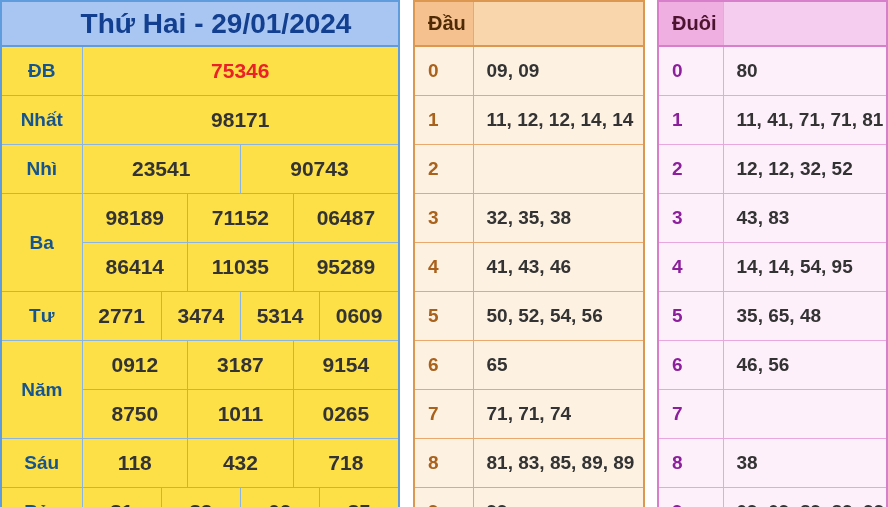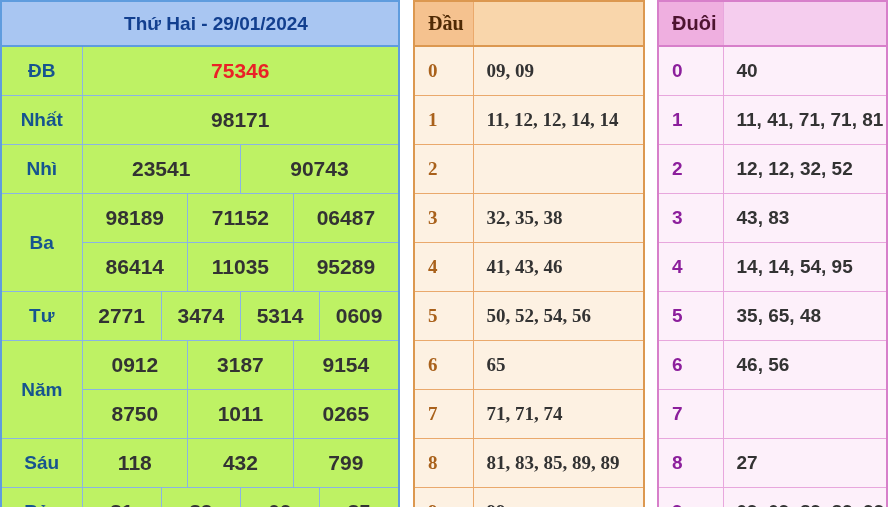--- a/index.html
+++ b/index.html
@@ -10,38 +10,37 @@
   }
   .wrap { display: flex; align-items: flex-start; width: 888px; overflow: hidden; height: 507px; }
   table { border-collapse: collapse; table-layout: fixed; }
   td { overflow: hidden; white-space: nowrap; }
 
   
   .kq { width: 400px; border: 2px solid #5f9cde; }
   .kq td {
     border: 1.5px solid #8ab4e4;
     height: 46px; text-align: center; vertical-align: middle;
-    background: #bef264; color: #333333; font-size: 21px;
+    background: #fde047; color: #333333; font-size: 21px;
   }
   .kq tr.hdr td {
-    height: 41px; background: #a9c6f2; color: #123f8f; font-size: 19px;
+    height: 41px; background: #a9c6f2; color: #123f8f; font-size: 28px;
     border-bottom: 2px solid #5f9cde;
     padding-left: 33px;
   }
   .kq td.lbl { color: #16548f; font-size: 19px; }
   .kq td.red { color: #ea2127; }
 
   
   .dau { width: 232px; margin-left: 13px; border: 2px solid #dc9850; }
   .dau td {
     border: 1.5px solid #eaa96c;
     height: 46px; vertical-align: middle; text-align: left;
     background: #fdf1e2; color: #333333; font-size: 19px;
     padding-left: 13px;
-    font-family: Liberation Serif, serif;
   }
   .dau tr.hdr td { height: 41px; background: #f9d6ab; border-bottom: 2px solid #dc9850; }
   .dau tr.hdr td.digit { background: #f5c28f; color: #4f2a05; font-size: 20px; }
   .dau td.digit { color: #a9611b; }
 
   
   .duoi { width: 231px; margin-left: 12px; border: 2px solid #d77fca; }
   .duoi td {
     border: 1.5px solid #e8a7dd;
     height: 46px; vertical-align: middle; text-align: left;
@@ -105,21 +104,21 @@
     </tr>
     <tr>
       <td colspan="4">8750</td>
       <td colspan="4">1011</td>
       <td colspan="4">0265</td>
     </tr>
     <tr>
       <td class="lbl">Sáu</td>
       <td colspan="4">118</td>
       <td colspan="4">432</td>
-      <td colspan="4">799</td>
+      <td colspan="4">718</td>
     </tr>
     <tr>
       <td class="lbl">Bảy</td>
       <td colspan="3">81</td>
       <td colspan="3">83</td>
       <td colspan="3">09</td>
       <td colspan="3">85</td>
     </tr>
   </tbody>
     </table>
@@ -182,21 +181,21 @@
         <col style="width:65px">
         <col>
       </colgroup>
     <tbody>
         <tr class="hdr">
       <td class="digit">Đuôi</td>
       <td></td>
     </tr>
     <tr>
           <td class="digit">0</td>
-          <td>40</td>
+          <td>80</td>
         </tr>
     <tr>
           <td class="digit">1</td>
           <td>11, 41, 71, 71, 81</td>
         </tr>
     <tr>
           <td class="digit">2</td>
           <td>12, 12, 32, 52</td>
         </tr>
     <tr>
@@ -214,21 +213,21 @@
     <tr>
           <td class="digit">6</td>
           <td>46, 56</td>
         </tr>
     <tr>
           <td class="digit">7</td>
           <td></td>
         </tr>
     <tr>
           <td class="digit">8</td>
-          <td>27</td>
+          <td>38</td>
         </tr>
     <tr>
           <td class="digit">9</td>
           <td>09, 09, 89, 89, 99</td>
         </tr>
   </tbody>
     </table>
 
 </div>
 

